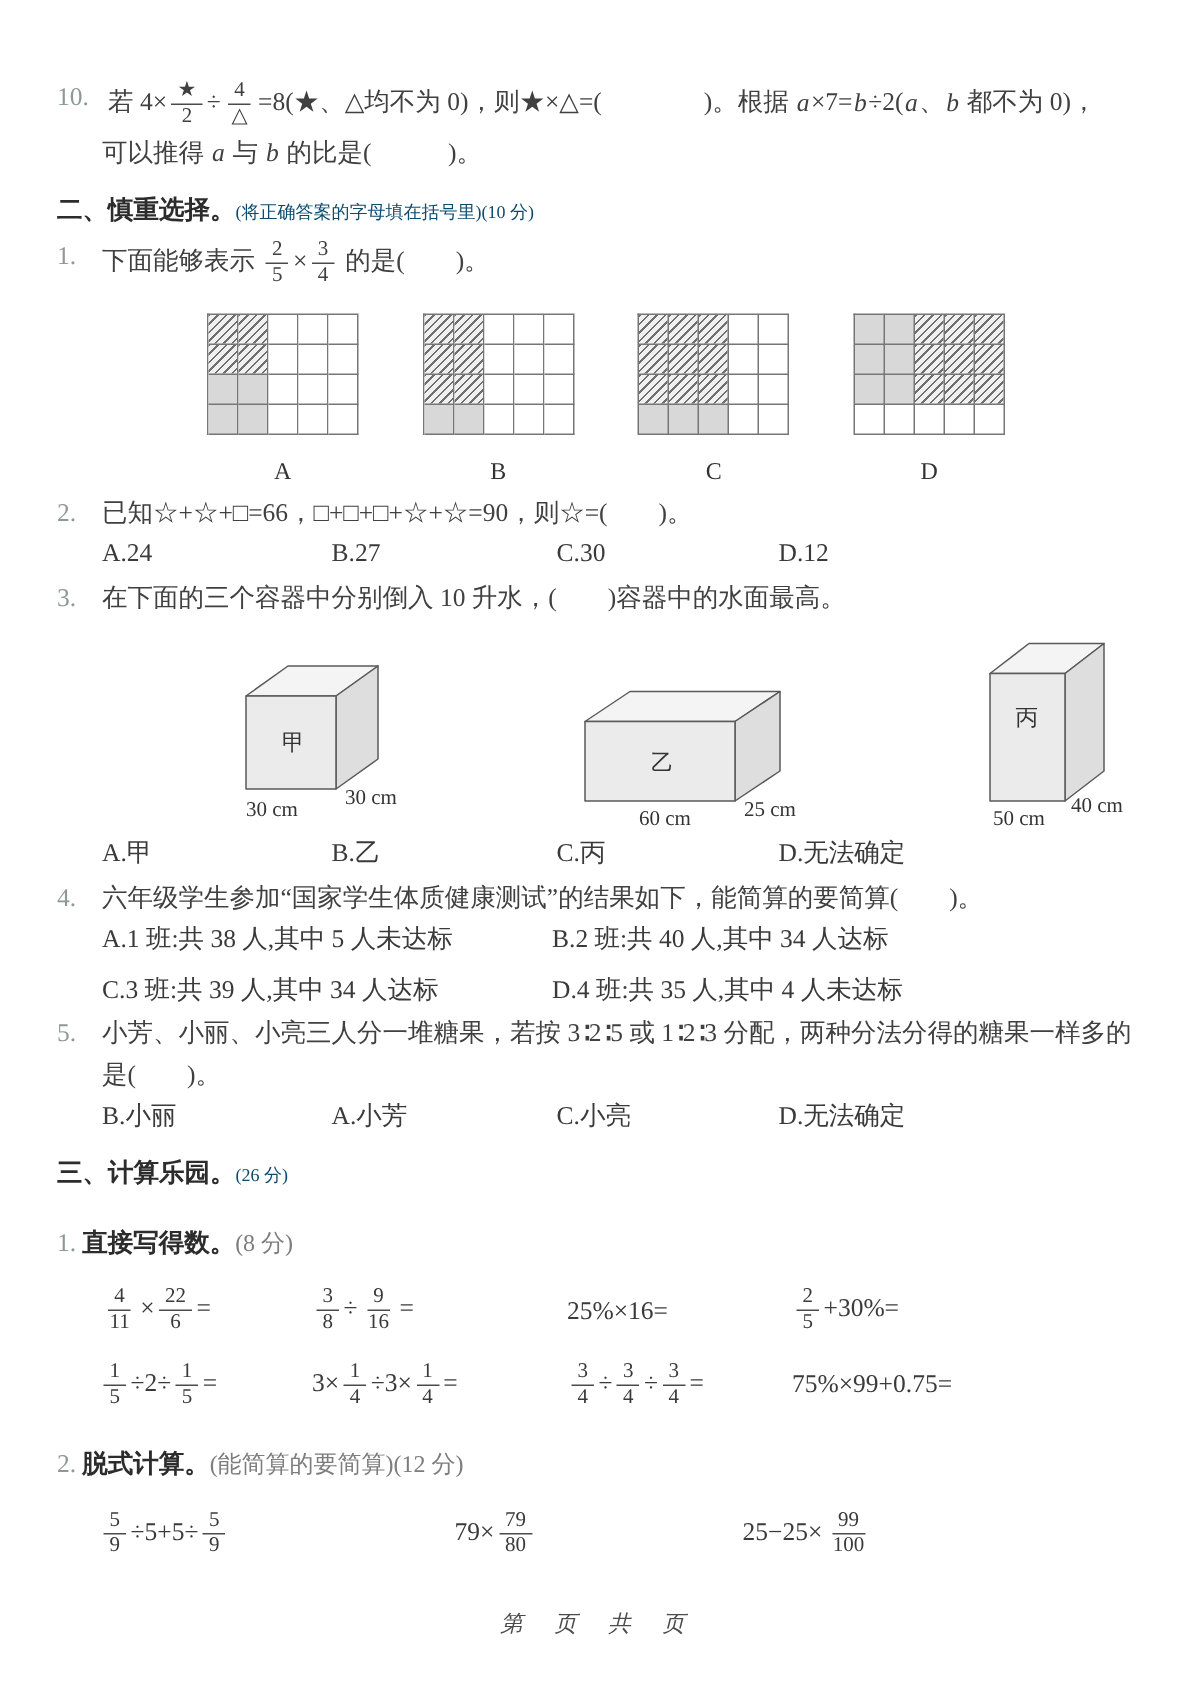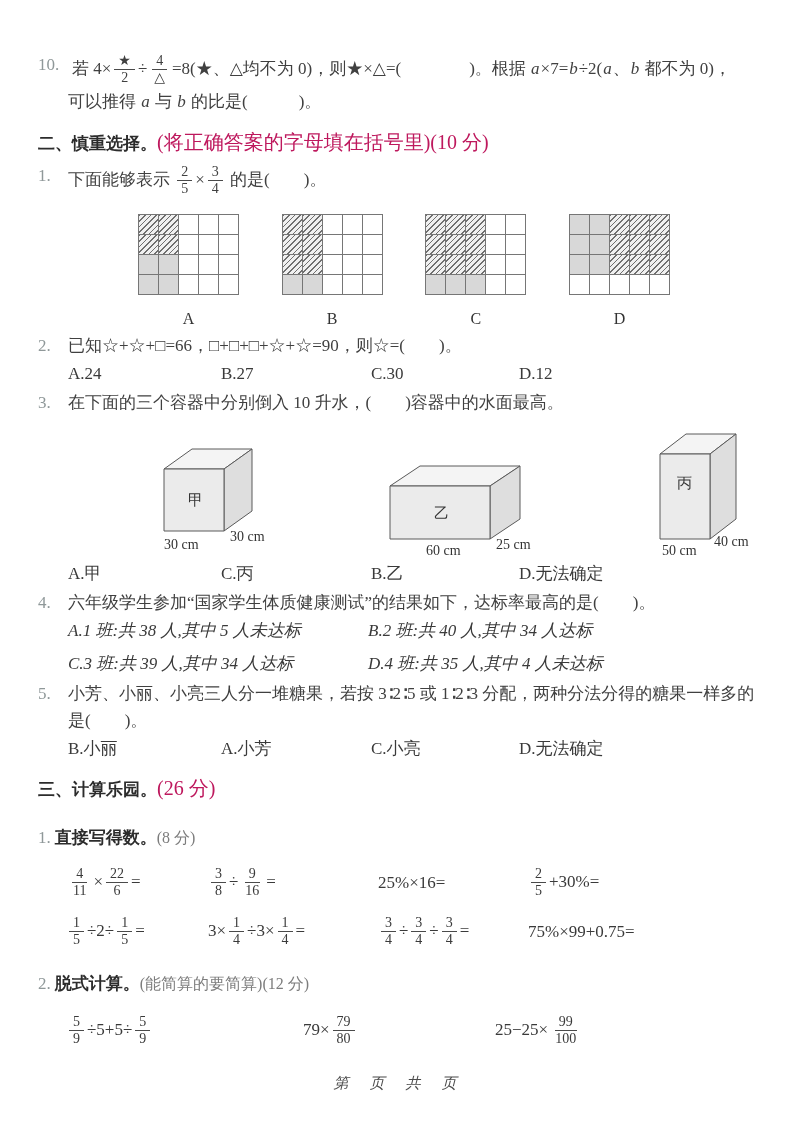--- a/index.html
+++ b/index.html
@@ -14,21 +14,21 @@
   .qnum{color:#8f9899;flex:none;width:30px;}
   .qnum.wide{width:34px;}
   .qtext{color:#404040;}
   .indent{margin-left:30px;}
   i{padding:0 1px;}
   .frac{display:inline-flex;flex-direction:column;align-items:center;vertical-align:middle;margin:1px 3px;line-height:1.15;font-size:14px;}
   .frac .fn{padding:0 4px;border-bottom:1px solid #4a4a4a;}
   .frac .fd{padding:0 4px;}
   .sec-header{margin:12px 0 6px 0;}
   .sec-num,.sec-title{font-weight:bold;color:#2c2c2c;}
-  .sec-note{color:#be185d;font-size:20px;}
+  .sec-note{color:#0c4a6e;font-size:12px;}
   .sub-header{margin:22px 0 2px 0;}
   .sub-num{color:#8f9899;margin-right:4px;}
   .sub-title{font-weight:bold;color:#2c2c2c;}
   .sub-note{color:#7d7d7d;font-size:16px;}
   
   .grids{display:flex;justify-content:space-between;width:532px;margin:16px 0 2px 100px;}
   .gridfig{text-align:center;}
   .fgrid{display:inline-block;border-left:1px solid #767676;border-top:1px solid #767676;}
   .grow{display:flex;}
   .cell{width:19px;height:19px;border-right:1px solid #767676;border-bottom:1px solid #767676;background:#fff;}
@@ -39,21 +39,21 @@
   .containers{display:flex;align-items:flex-end;margin:8px 0 4px 118px;gap:78px;}
   .containers svg{overflow:visible;}
   .face{stroke:#5a5a5a;stroke-width:1;stroke-linejoin:round;}
   .face-top{fill:#f4f4f4;}
   .face-front{fill:#ebebeb;}
   .face-right{fill:#dedede;}
   .clabel{font-size:15px;fill:#333;}
   .cdim{font-size:14px;fill:#333;}
   
   .opts4{display:grid;grid-template-columns:153px 150px 148px auto;margin:2px 0 4px 30px;}
-  .opts2{display:grid;grid-template-columns:300px auto;row-gap:8px;margin:2px 0 4px 30px;font-style:italic;}
+  .opts2{display:grid;grid-template-columns:300px auto;row-gap:8px;margin:2px 0 4px 30px;}
   .opt{color:#3a3a3a;}
   
   .calcrow{display:grid;grid-template-columns:142px 170px 150px auto;align-items:center;margin:14px 0 6px 28px;}
   .tuoshi{display:grid;grid-template-columns:237px 192px auto;align-items:center;margin:16px 0 0 28px;}
   .footer{position:absolute;left:0;right:0;bottom:28px;text-align:center;color:#4c4c4c;font-size:15px;letter-spacing:3px;font-style:italic;}
 </style>
 </head>
 <body>
 
 <div class="page">
@@ -237,28 +237,28 @@
       <polygon class="face face-top" points="8,30 34,10 84,10 58,30"></polygon>
       <polygon class="face face-right" points="58,30 84,10 84,95 58,115"></polygon>
       <rect class="face face-front" x="8" y="30" width="50" height="85"></rect>
       <text class="clabel" x="25" y="64">丙</text>
       <text class="cdim" x="10" y="131">50 cm</text>
       <text class="cdim" x="62" y="122">40 cm</text>
     </svg>
   </div>
   <div class="opts4">
     <span class="opt">A.甲</span>
+    <span class="opt">B.乙</span>
     <span class="opt">C.丙</span>
-    <span class="opt">B.乙</span>
     <span class="opt">D.无法确定</span>
   </div>
 
   <div class="qline">
     <span class="qnum">4.</span>
-    <span class="qtext">六年级学生参加“国家学生体质健康测试”的结果如下，达标率最高的是(　　)。</span>
+    <span class="qtext">六年级学生参加“国家学生体质健康测试”的结果如下，能简算的要简算(　　)。</span>
   </div>
   <div class="opts2">
     <span class="opt">A.1 班:共 38 人,其中 5 人未达标</span>
     <span class="opt">B.2 班:共 40 人,其中 34 人达标</span>
     <span class="opt">C.3 班:共 39 人,其中 34 人达标</span>
     <span class="opt">D.4 班:共 35 人,其中 4 人未达标</span>
   </div>
 
   <div class="qline nowrap">
     <span class="qnum">5.</span>

